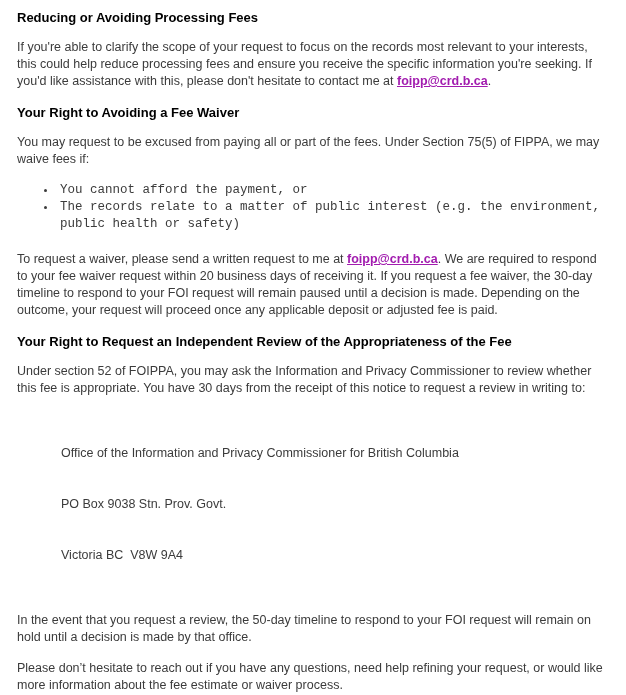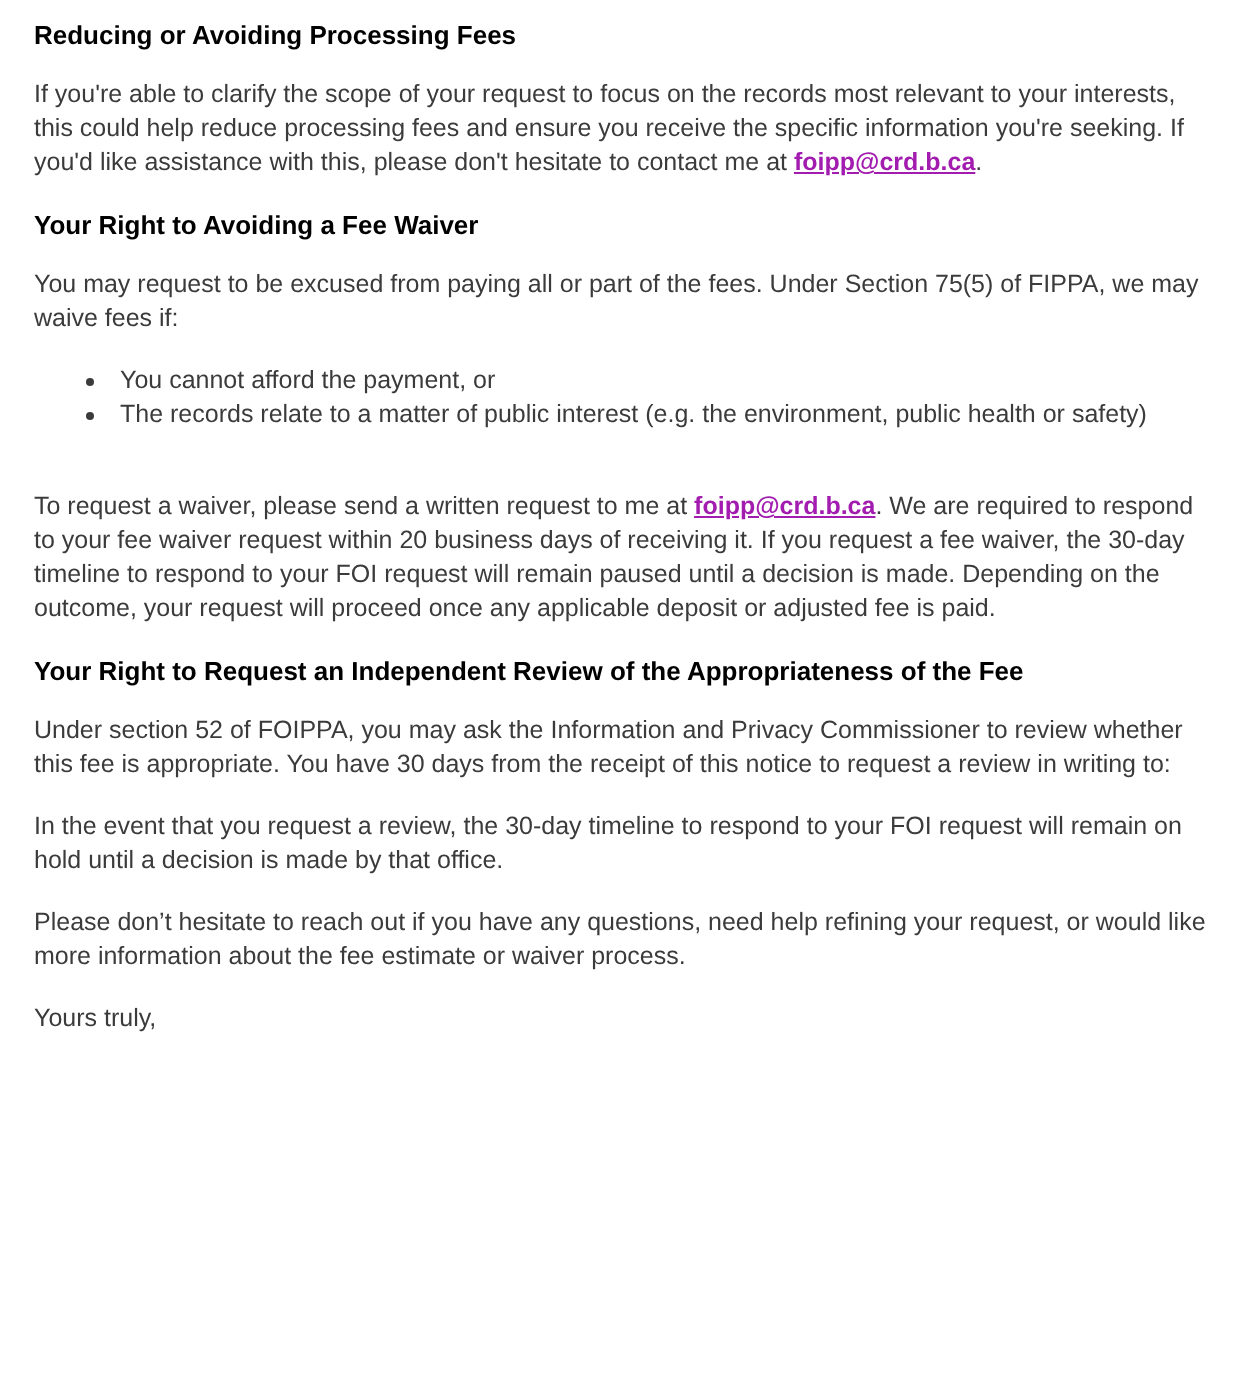--- a/index.html
+++ b/index.html
@@ -19,23 +19,24 @@
   }
   .heading {
     color: #000000;
     font-size: 13px;
     font-weight: 700;
     line-height: 17px;
     margin: 0 0 13px 0;
   }
   p { margin: 0 0 14px 0; }
   ul.bullets {
-    margin: 0 0 29px 0;
+    margin: 0 0 18px 0;
     padding: 0 0 0 40px;
     list-style: disc outside;
+    font-family: Liberation Mono, monospace;
   }
   ul.bullets li { margin: 0; padding-left: 3px; }
   .email-link {
     color: #a21caf;
     font-weight: 700;
     text-decoration: underline;
     cursor: pointer;
   }
   .address {
     margin: 0 0 14px 44px;
@@ -60,20 +61,25 @@
     <li>You cannot afford the payment, or</li>
     <li>The records relate to a matter of public interest (e.g. the environment, public health or safety)</li>
   </ul>
 
   <p><span>To request a waiver, please send a written request to me at </span><a class="email-link">foipp@crd.b.ca</a><span>. We are required to respond to your fee waiver request within 20 business days of receiving it. If you request a fee waiver, the 30-day timeline to respond to your FOI request will remain paused until a decision is made. Depending on the outcome, your request will proceed once any applicable deposit or adjusted fee is paid.</span></p>
 
   <div class="heading">Your Right to Request an Independent Review of the Appropriateness of the Fee</div>
 
   <p>Under section 52 of FOIPPA, you may ask the Information and Privacy Commissioner to review whether this fee is appropriate. You have 30 days from the receipt of this notice to request a review in writing to:</p>
 
+  <div class="address">
+    <div>Office of the Information and Privacy Commissioner for British Columbia</div>
+    <div>PO Box 9038 Stn. Prov. Govt.</div>
+    <div>Victoria BC  V8W 9A4</div>
+  </div>
 
-  <p>In the event that you request a review, the 30-day timeline to respond to your FOI request will remain on hold until a decision is made by that office.</p>
+  <p>In the event that you request a review, the 50-day timeline to respond to your FOI request will remain on hold until a decision is made by that office.</p>
 
   <p>Please don’t hesitate to reach out if you have any questions, need help refining your request, or would like more information about the fee estimate or waiver process.</p>
 
   <p>Yours truly,</p>
 
 </div>
 
 </body></html>

